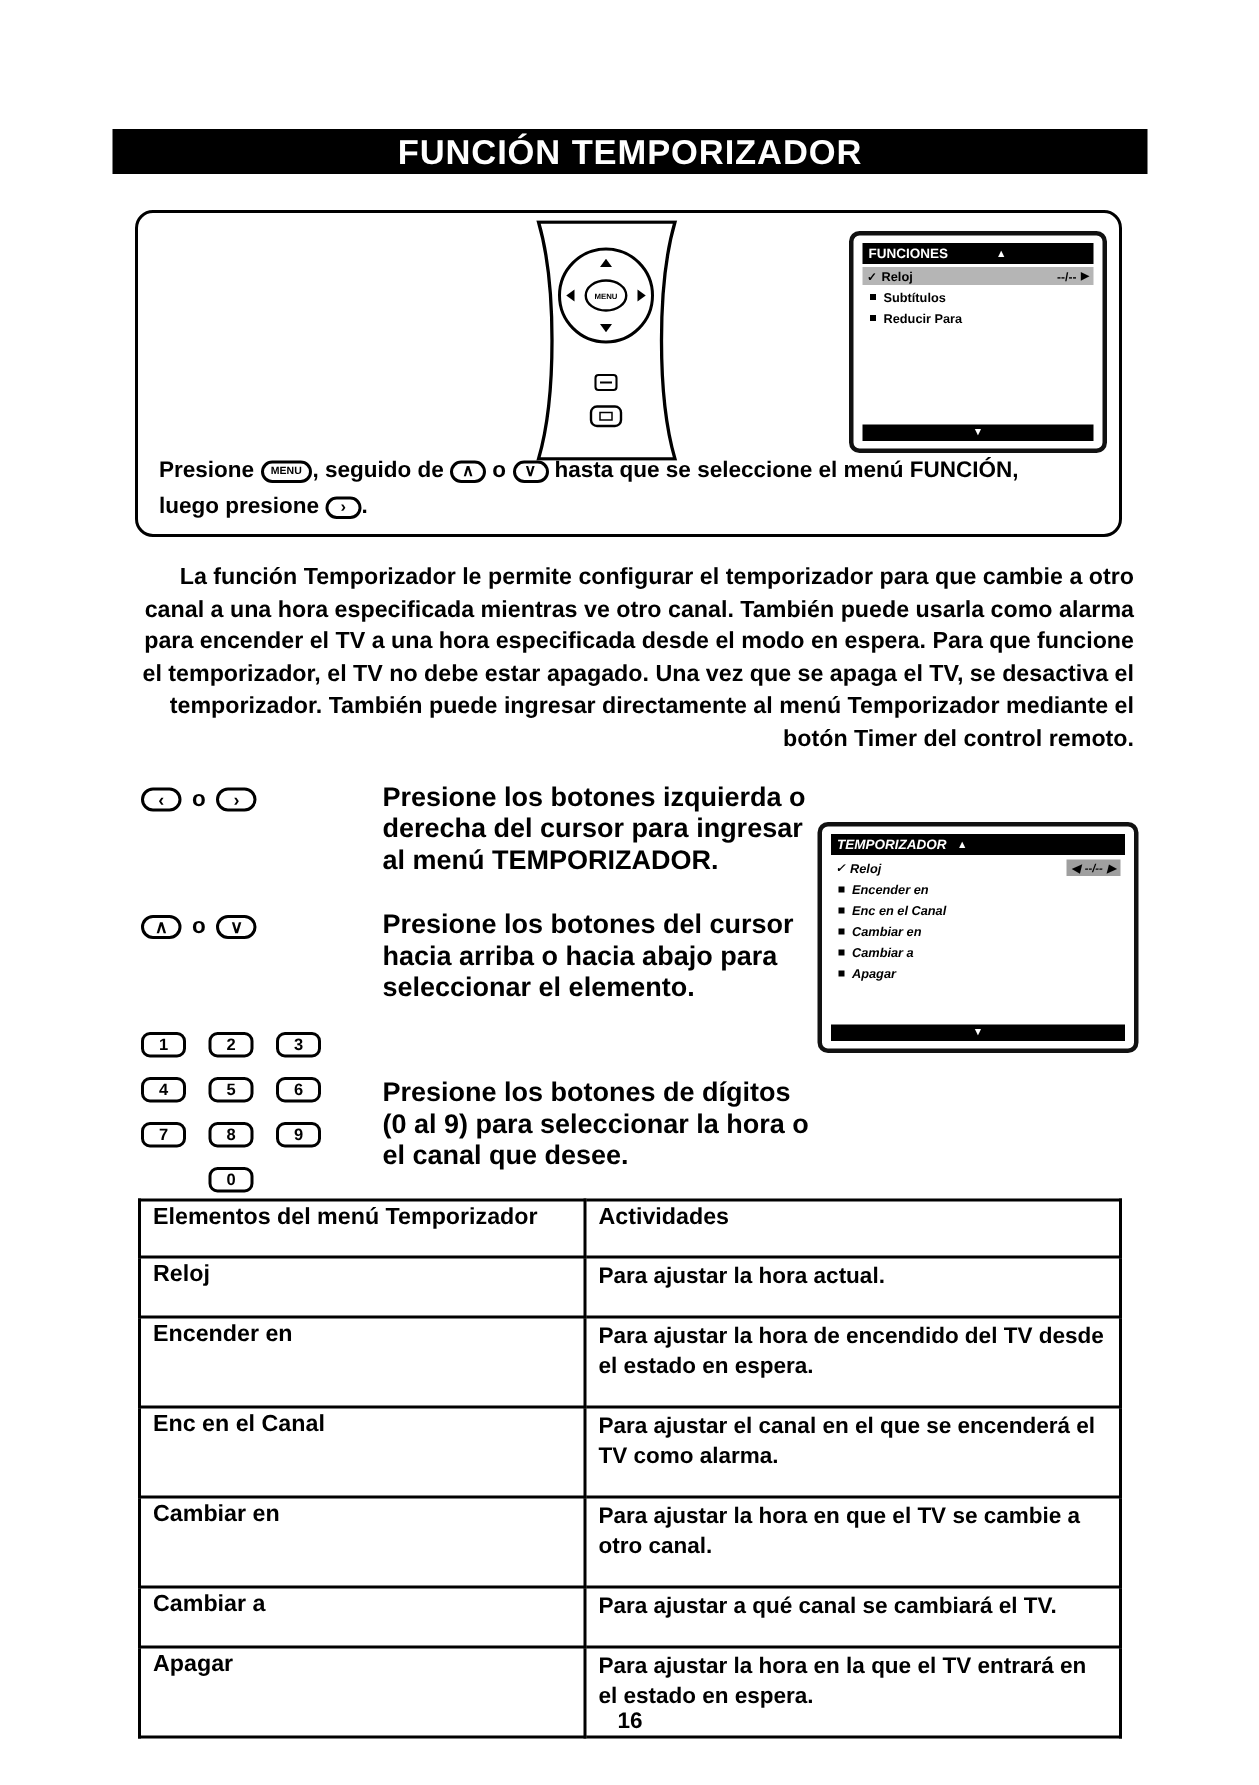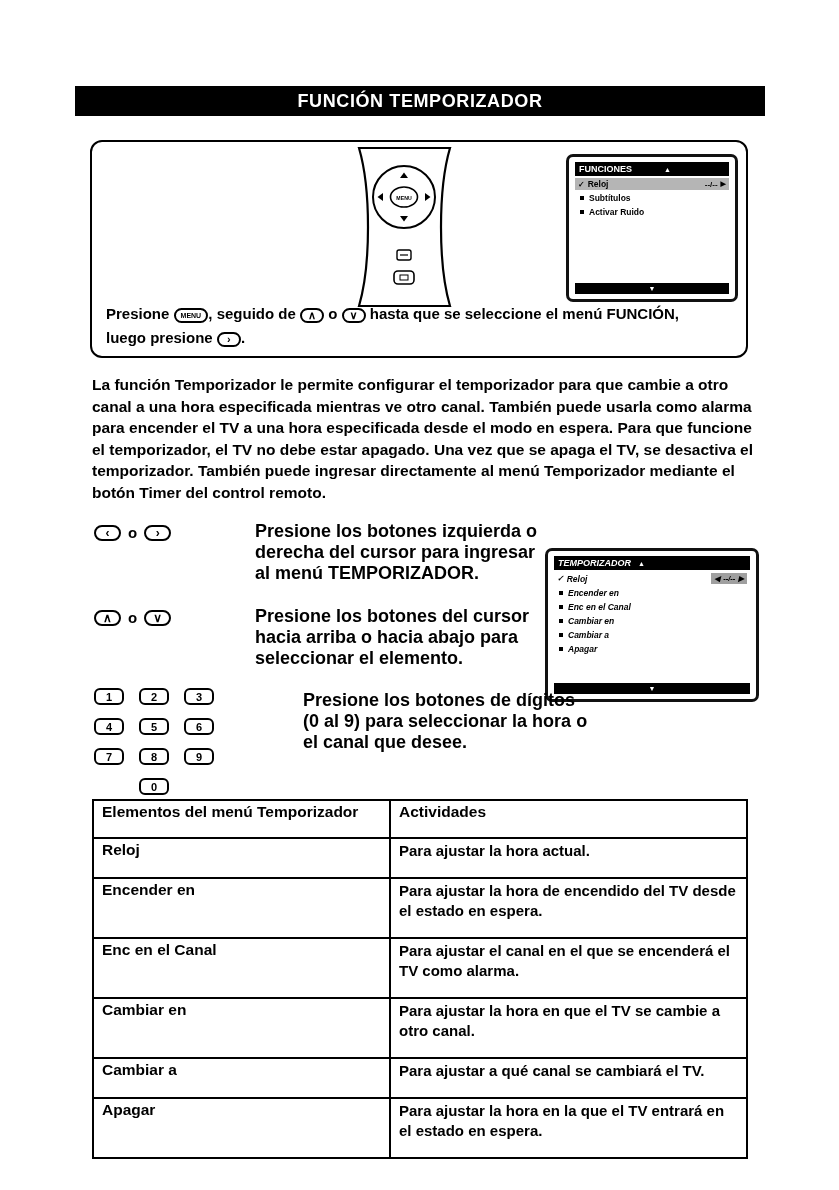--- a/index.html
+++ b/index.html
@@ -1,21 +1,21 @@
 <!DOCTYPE html>
 <html><head>
 <meta charset="utf-8">
 <style>
   *{margin:0;padding:0;box-sizing:border-box;}
   html,body{background:#fff;}
   .page{position:relative;width:839px;height:1190px;background:#fff;overflow:hidden;
         font-family:"Liberation Sans",sans-serif;color:#000;}
 
   .header-bar{position:absolute;left:75px;top:86px;width:690px;height:30px;background:#000;color:#fff;
-        display:flex;align-items:center;justify-content:center;font-size:18px;font-weight:bold;letter-spacing:.6px;}
+        display:flex;align-items:center;justify-content:center;font-size:23px;font-weight:bold;letter-spacing:.6px;}
 
   .top-box{position:absolute;left:90px;top:140px;width:658px;height:218px;border:2.5px solid #000;border-radius:12px;}
 
   .remote{position:absolute;left:246px;top:5px;}
 
   .tv-screen{position:absolute;background:#fff;border:3px solid #111;border-radius:7px;padding:5px 6px;
         display:flex;flex-direction:column;gap:2px;}
   .tv-titlebar{background:#000;color:#fff;font-size:9px;font-weight:bold;display:flex;align-items:center;padding:2px 4px;}
   .tv-up{font-size:7px;}
   .tv-row{display:flex;align-items:center;font-size:8.5px;font-weight:bold;padding:1px 3px;}
@@ -31,21 +31,21 @@
   .caption{position:absolute;left:14px;bottom:6px;font-size:15px;font-weight:600;line-height:24px;}
   .caption .tight{margin-left:-4px;}
 
   .pill{display:inline-flex;align-items:center;justify-content:center;border:2px solid #000;border-radius:9px;
         width:27px;height:16px;font-size:12px;font-weight:bold;vertical-align:middle;background:#fff;line-height:1;}
   .pill-sm{width:24px;height:15px;font-size:11px;border-radius:8px;}
   .pill-menu{width:auto;padding:0 5px;font-size:7px;height:15px;}
 
   .okey{font-weight:600;font-size:15px;}
 
-  .paragraph{position:absolute;left:92px;top:374px;width:664px;font-size:15.5px;font-weight:600;line-height:21.5px;}
+  .paragraph{position:absolute;left:92px;top:374px;width:664px;font-size:15.5px;font-weight:600;line-height:21.5px;text-align:right;}
 
   .step-keys{position:absolute;display:flex;align-items:center;gap:7px;}
   .step-text{position:absolute;font-size:18px;font-weight:600;line-height:21px;}
 
   .digit-grid{position:absolute;left:94px;top:688px;display:grid;grid-template-columns:repeat(3,30px);gap:13px 15px;}
   .digit-key{width:30px;height:17px;border:2px solid #000;border-radius:6px;display:flex;align-items:center;
         justify-content:center;font-size:11px;font-weight:bold;}
   .digit-zero{grid-column:2;}
 
   .menu-table{position:absolute;left:92px;top:799px;width:656px;border-collapse:collapse;}
@@ -91,21 +91,21 @@
         <span>Reloj</span>
         <span class="tv-val">--/--</span>
         <span class="tv-arr">▶</span>
       </div>
       <div class="tv-row">
         <span class="tv-bullet"></span>
         <span>Subtítulos</span>
       </div>
       <div class="tv-row">
         <span class="tv-bullet"></span>
-        <span>Activar Ruido</span>
+        <span>Reducir Para</span>
       </div>
       <div class="tv-spacer"></div>
       <div class="tv-bottombar">
         <span>▼</span>
       </div>
     </div>
 
     <div class="caption">
       <div>
         <span>Presione</span>
@@ -185,21 +185,21 @@
     <span class="digit-key">2</span>
     <span class="digit-key">3</span>
     <span class="digit-key">4</span>
     <span class="digit-key">5</span>
     <span class="digit-key">6</span>
     <span class="digit-key">7</span>
     <span class="digit-key">8</span>
     <span class="digit-key">9</span>
     <span class="digit-key digit-zero">0</span>
   </div>
-  <div class="step-text" style="left:255px;top:690px;width:292px;margin-left:48px;">Presione los botones de dígitos (0 al 9) para seleccionar la hora o el canal que desee.</div>
+  <div class="step-text" style="left:255px;top:718px;width:292px;">Presione los botones de dígitos (0 al 9) para seleccionar la hora o el canal que desee.</div>
 
   <table class="menu-table">
     <thead>
       <tr>
         <th class="c1">Elementos del menú Temporizador</th>
         <th>Actividades</th>
       </tr>
     </thead>
     <tbody>
       <tr>
@@ -222,14 +222,15 @@
         <td class="item">Cambiar a</td>
         <td class="act">Para ajustar a qué canal se cambiará el TV.</td>
       </tr>
       <tr>
         <td class="item">Apagar</td>
         <td class="act">Para ajustar la hora en la que el TV entrará en el estado en espera.</td>
       </tr>
     </tbody>
   </table>
 
+  <div class="footer">16</div>
 
 </div>
 
 </body></html>

